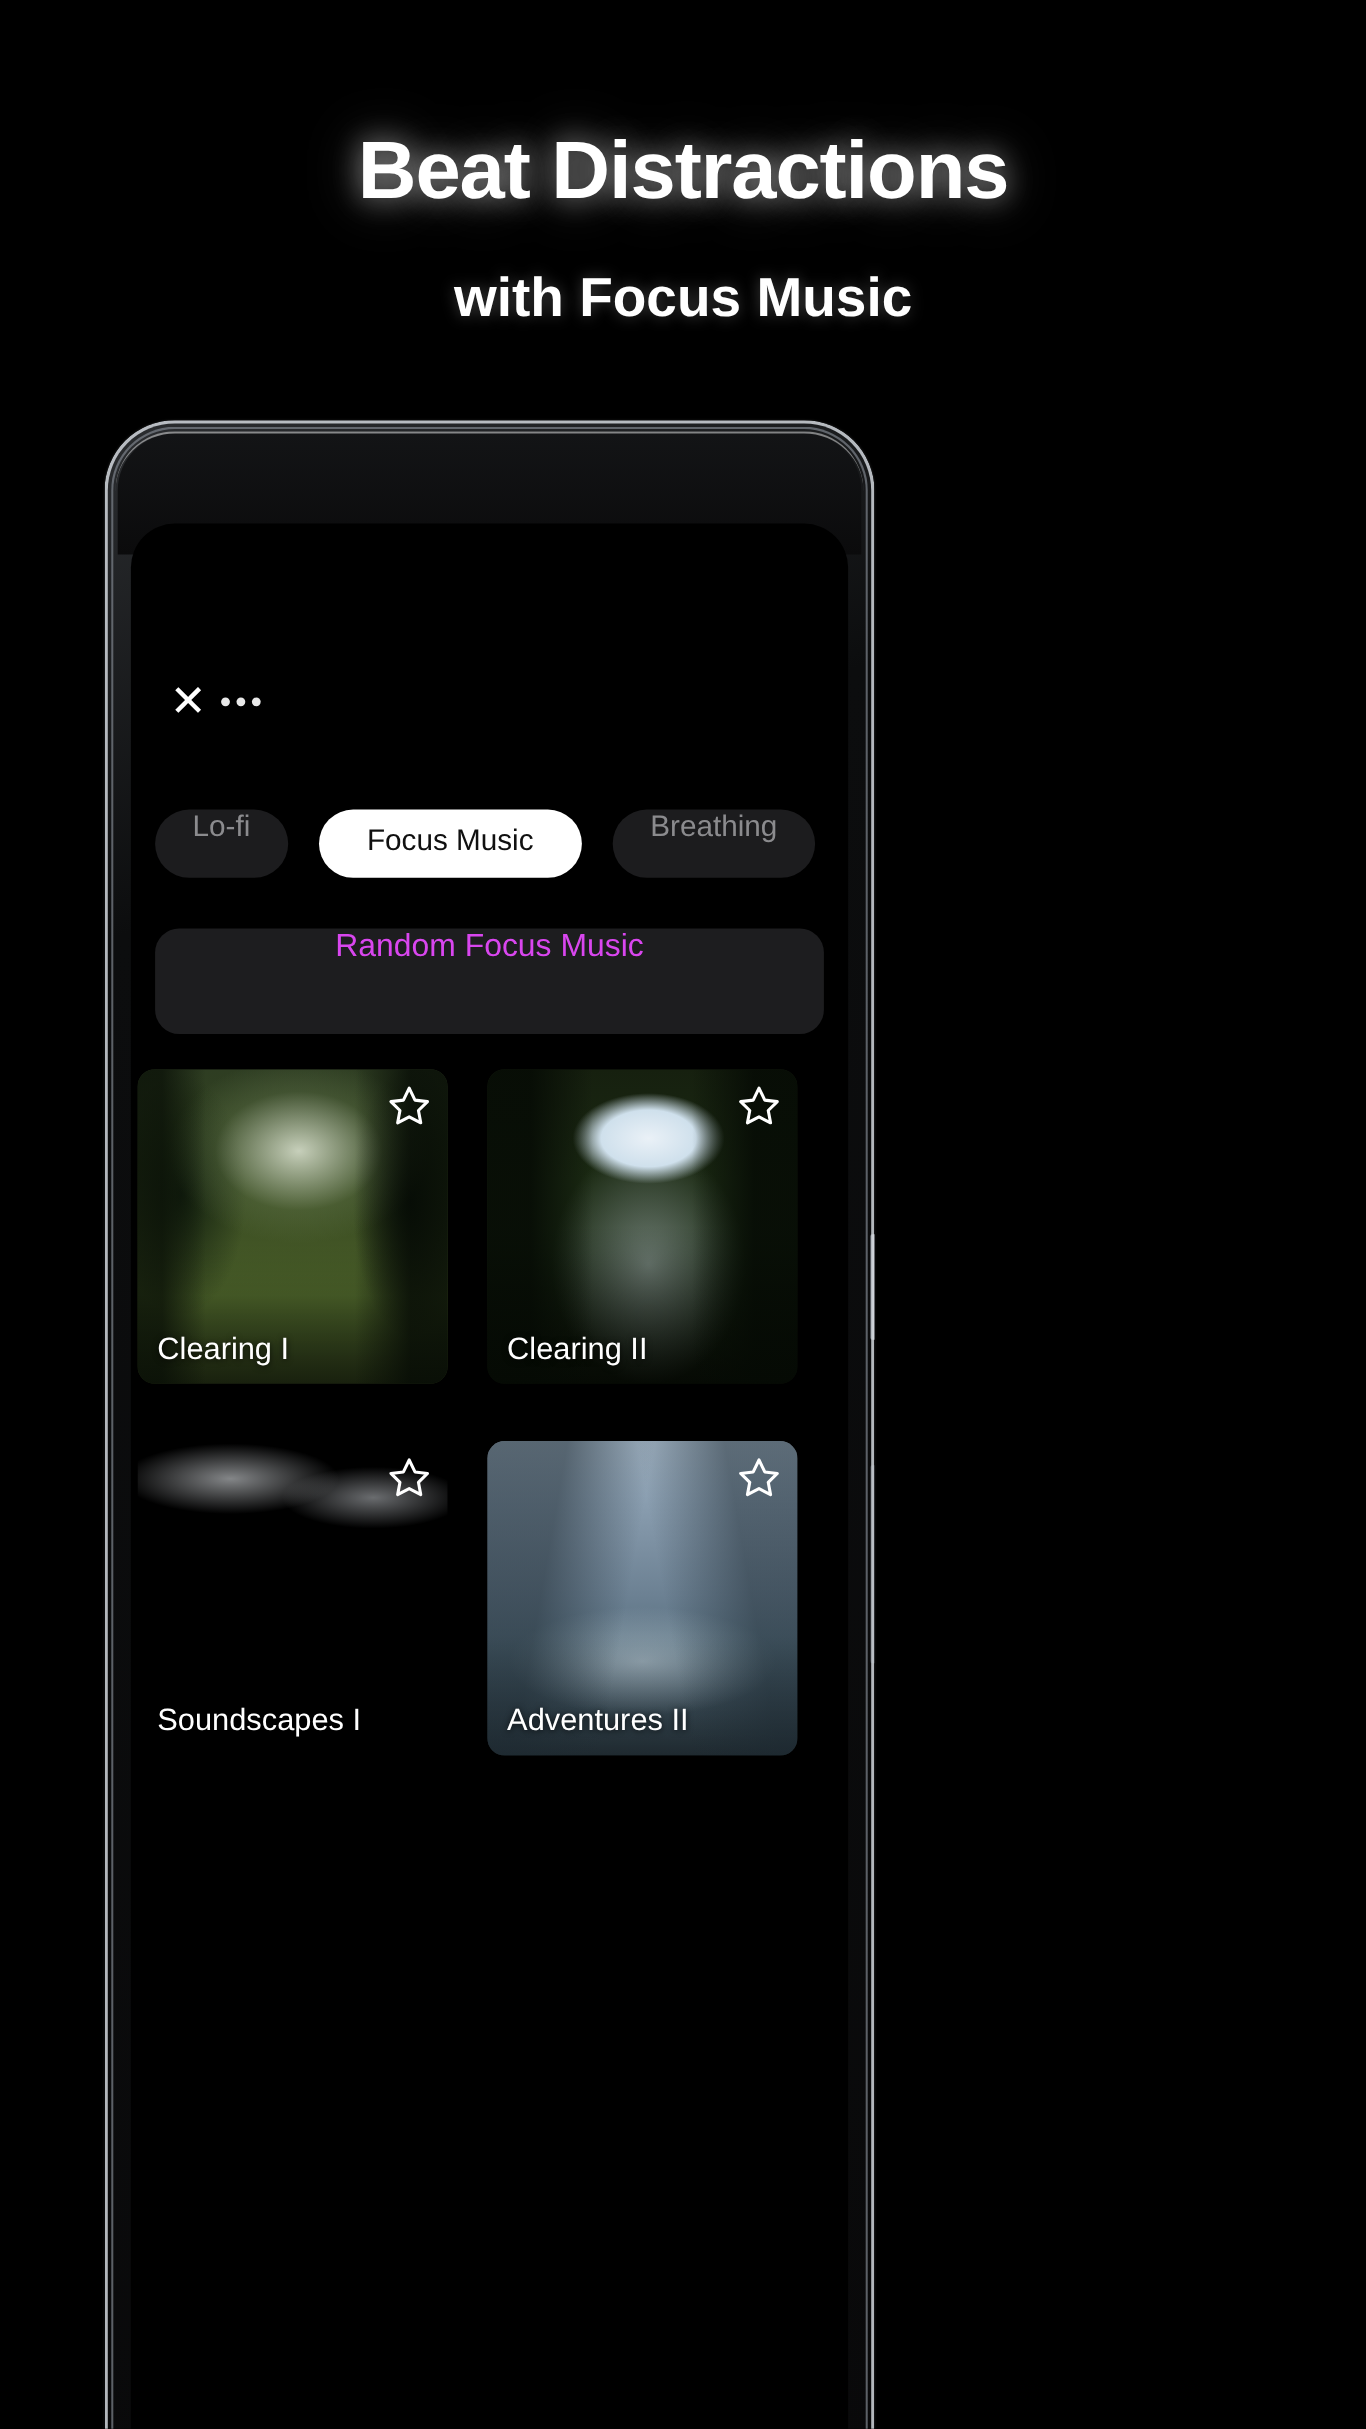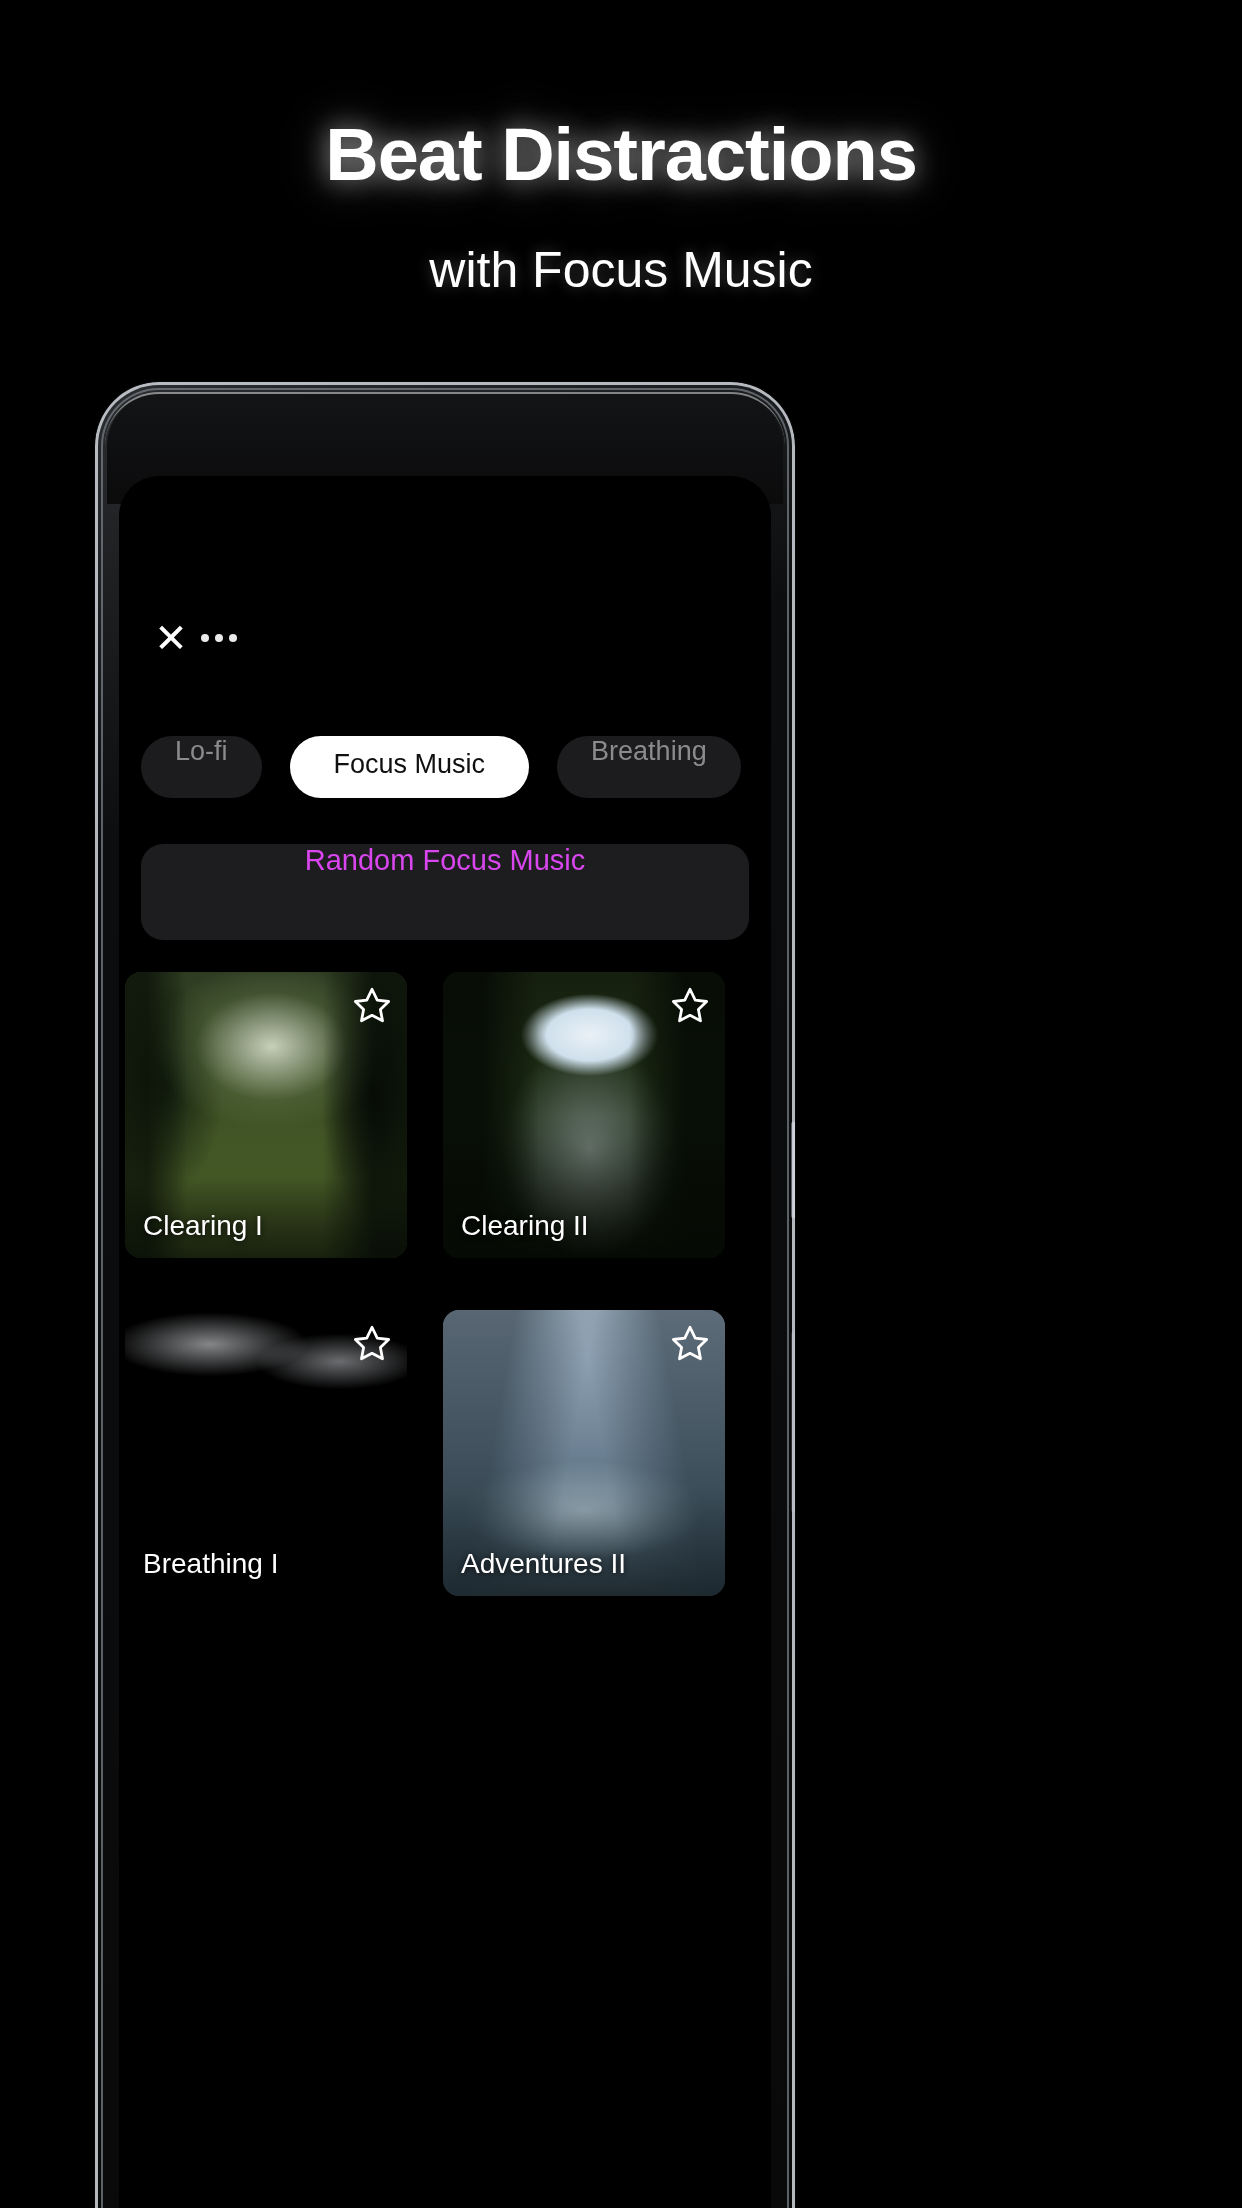--- a/index.html
+++ b/index.html
@@ -13,21 +13,21 @@
     font-size:74px;
     font-weight:bold;
     letter-spacing:-1px;
     color:#ffffff;
     text-shadow:0 0 26px rgba(255,255,255,0.55), 0 0 52px rgba(255,255,255,0.28);
     text-align:center;
   }
   .promo-sub {
     margin-top:44px;
     font-size:50px;
-    font-weight:normal;
+    font-weight:bold;
     color:#ffffff;
     text-shadow:0 0 14px rgba(255,255,255,0.25);
     text-align:center;
   }
 
   
   .phone {
     position:absolute;
     left:95px; top:382px;
     width:700px; height:1900px;
@@ -291,21 +291,21 @@
         <div class="card-title">Clearing II</div>
       </div>
 
       <div class="card">
         <div class="card-img scene-mountain-green"></div>
         <div class="star">
           <svg viewBox="0 0 24 24" fill="none" stroke="#ffffff" stroke-width="1.6" stroke-linejoin="round">
             <polygon points="12,3 15,9.2 21.5,10 16.8,14.6 18,21 12,17.9 6,21 7.2,14.6 2.5,10 9,9.2"></polygon>
           </svg>
         </div>
-        <div class="card-title">Breathing I</div>
+        <div class="card-title">Soundscapes I</div>
       </div>
 
       <div class="card">
         <div class="card-img scene-mountain-mist"></div>
         <div class="star">
           <svg viewBox="0 0 24 24" fill="none" stroke="#ffffff" stroke-width="1.6" stroke-linejoin="round">
             <polygon points="12,3 15,9.2 21.5,10 16.8,14.6 18,21 12,17.9 6,21 7.2,14.6 2.5,10 9,9.2"></polygon>
           </svg>
         </div>
         <div class="card-title">Adventures II</div>

